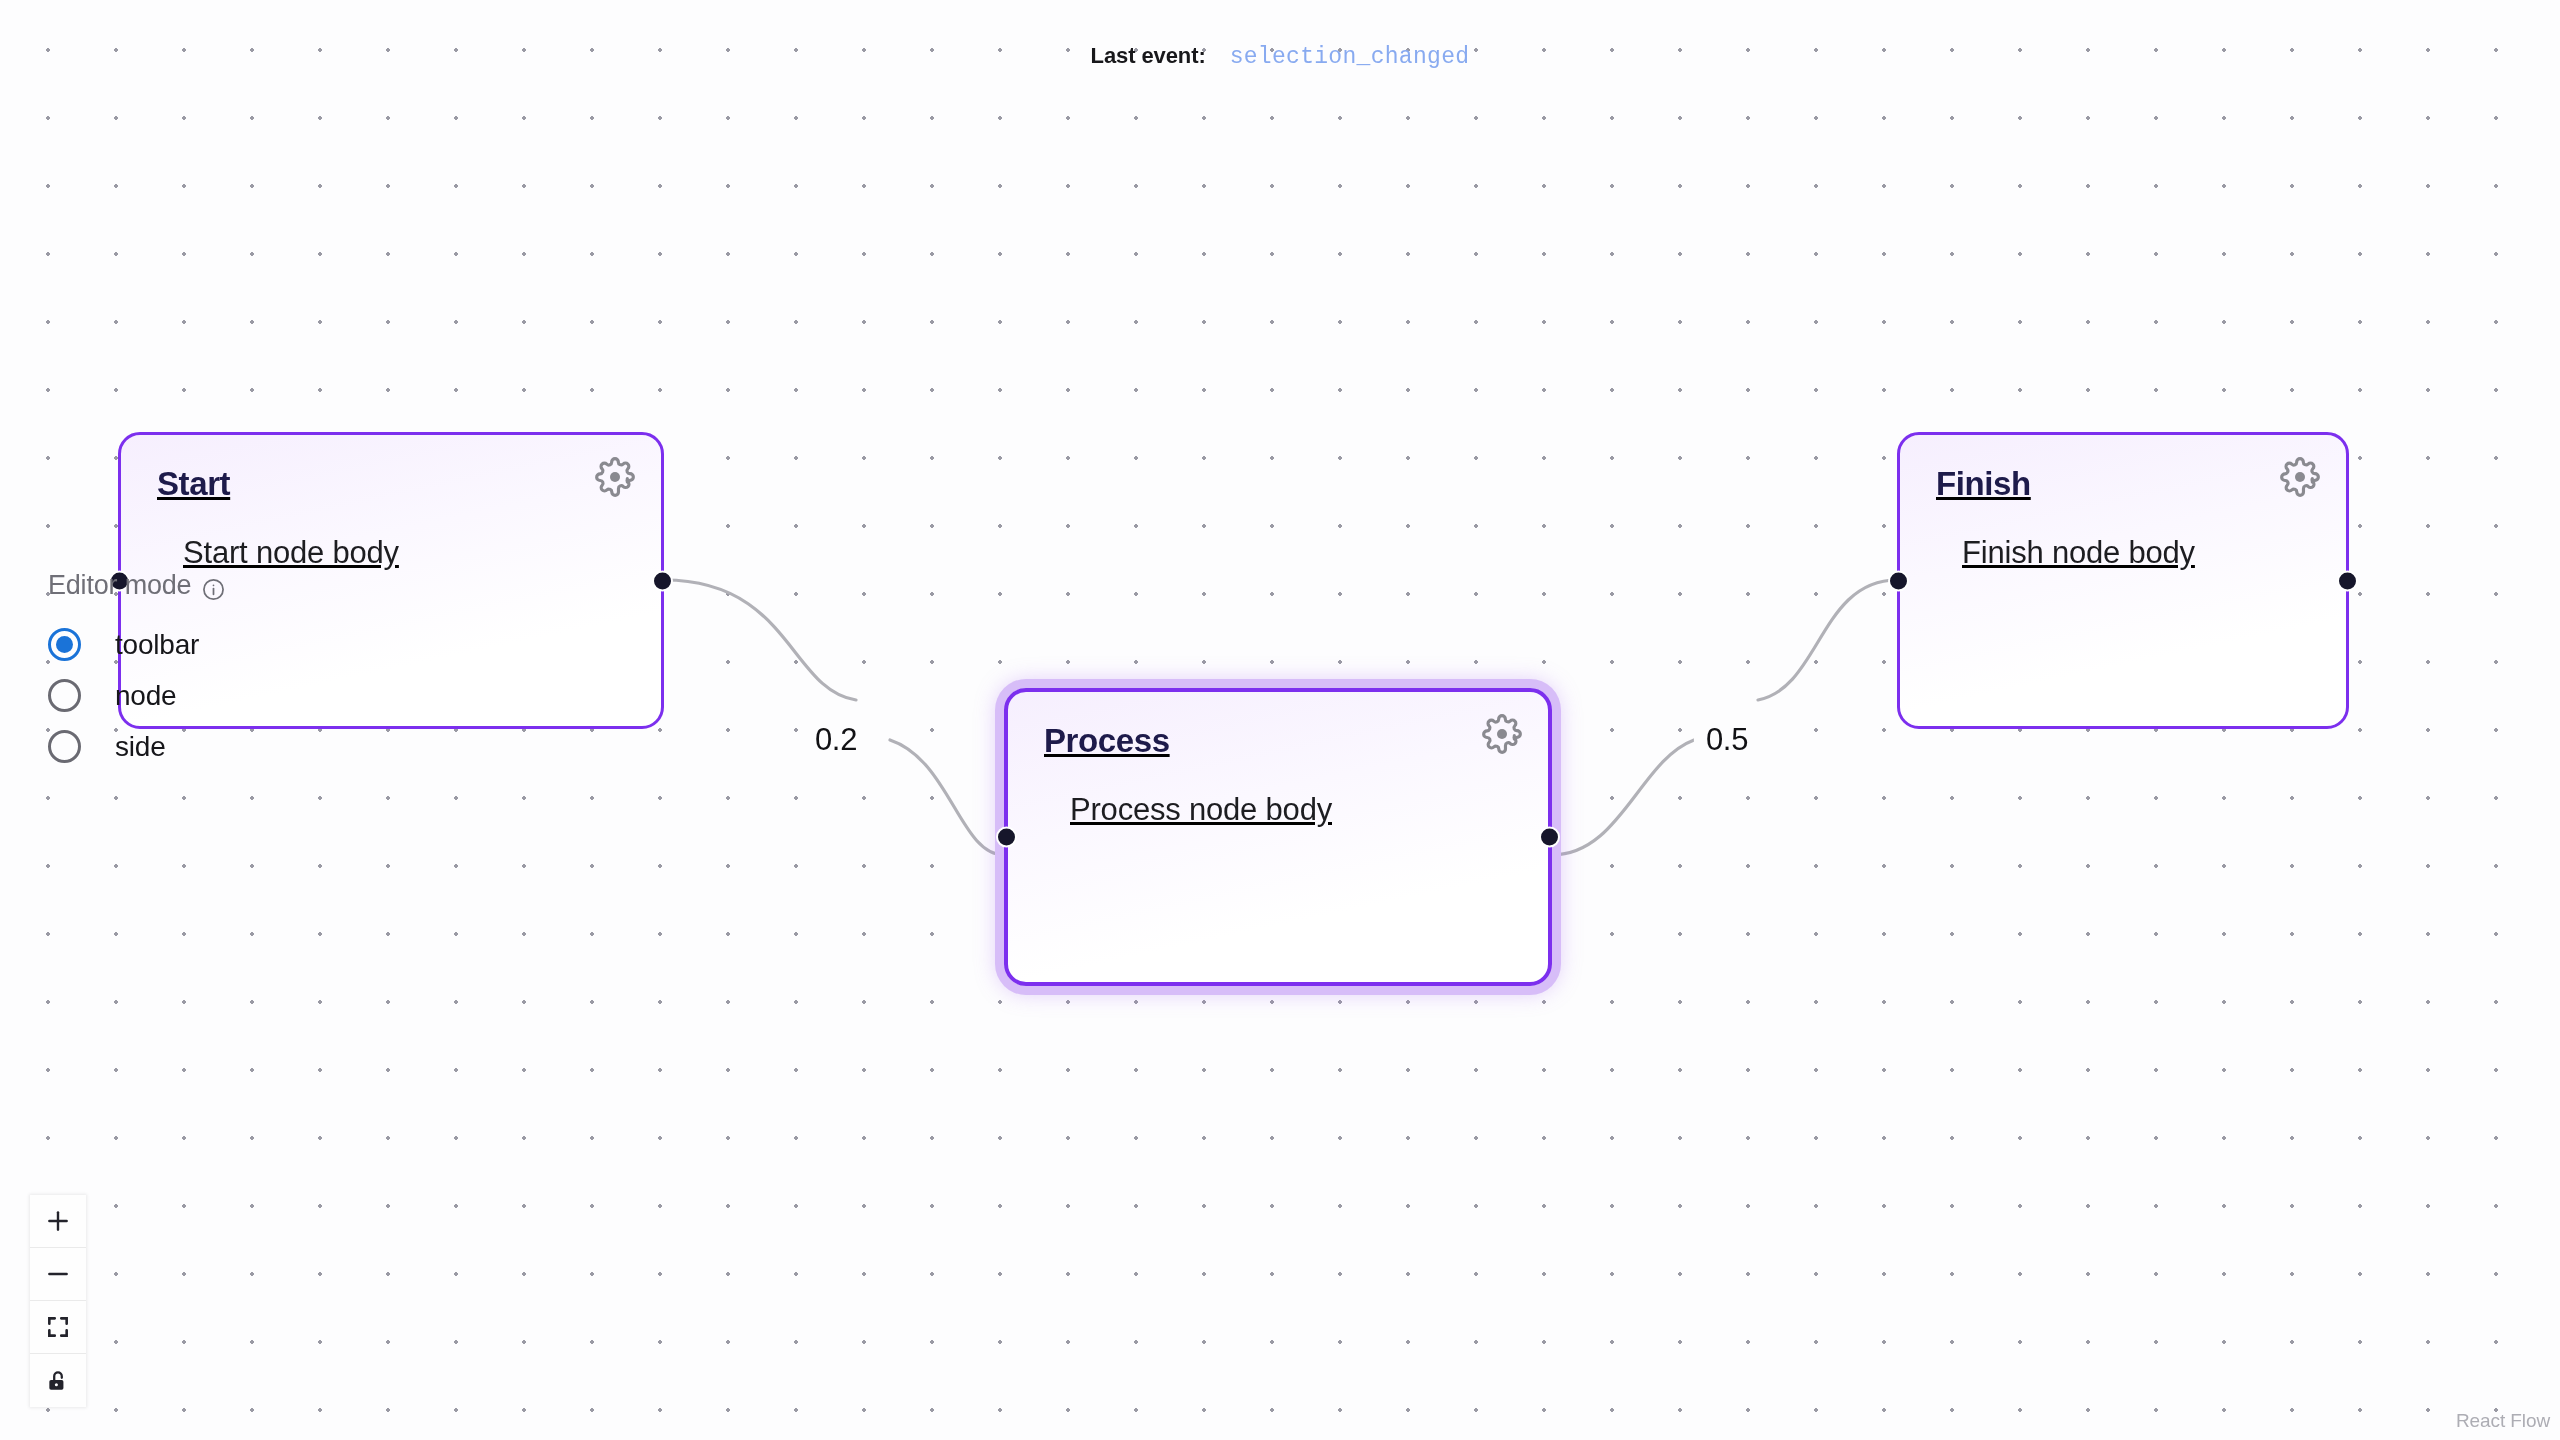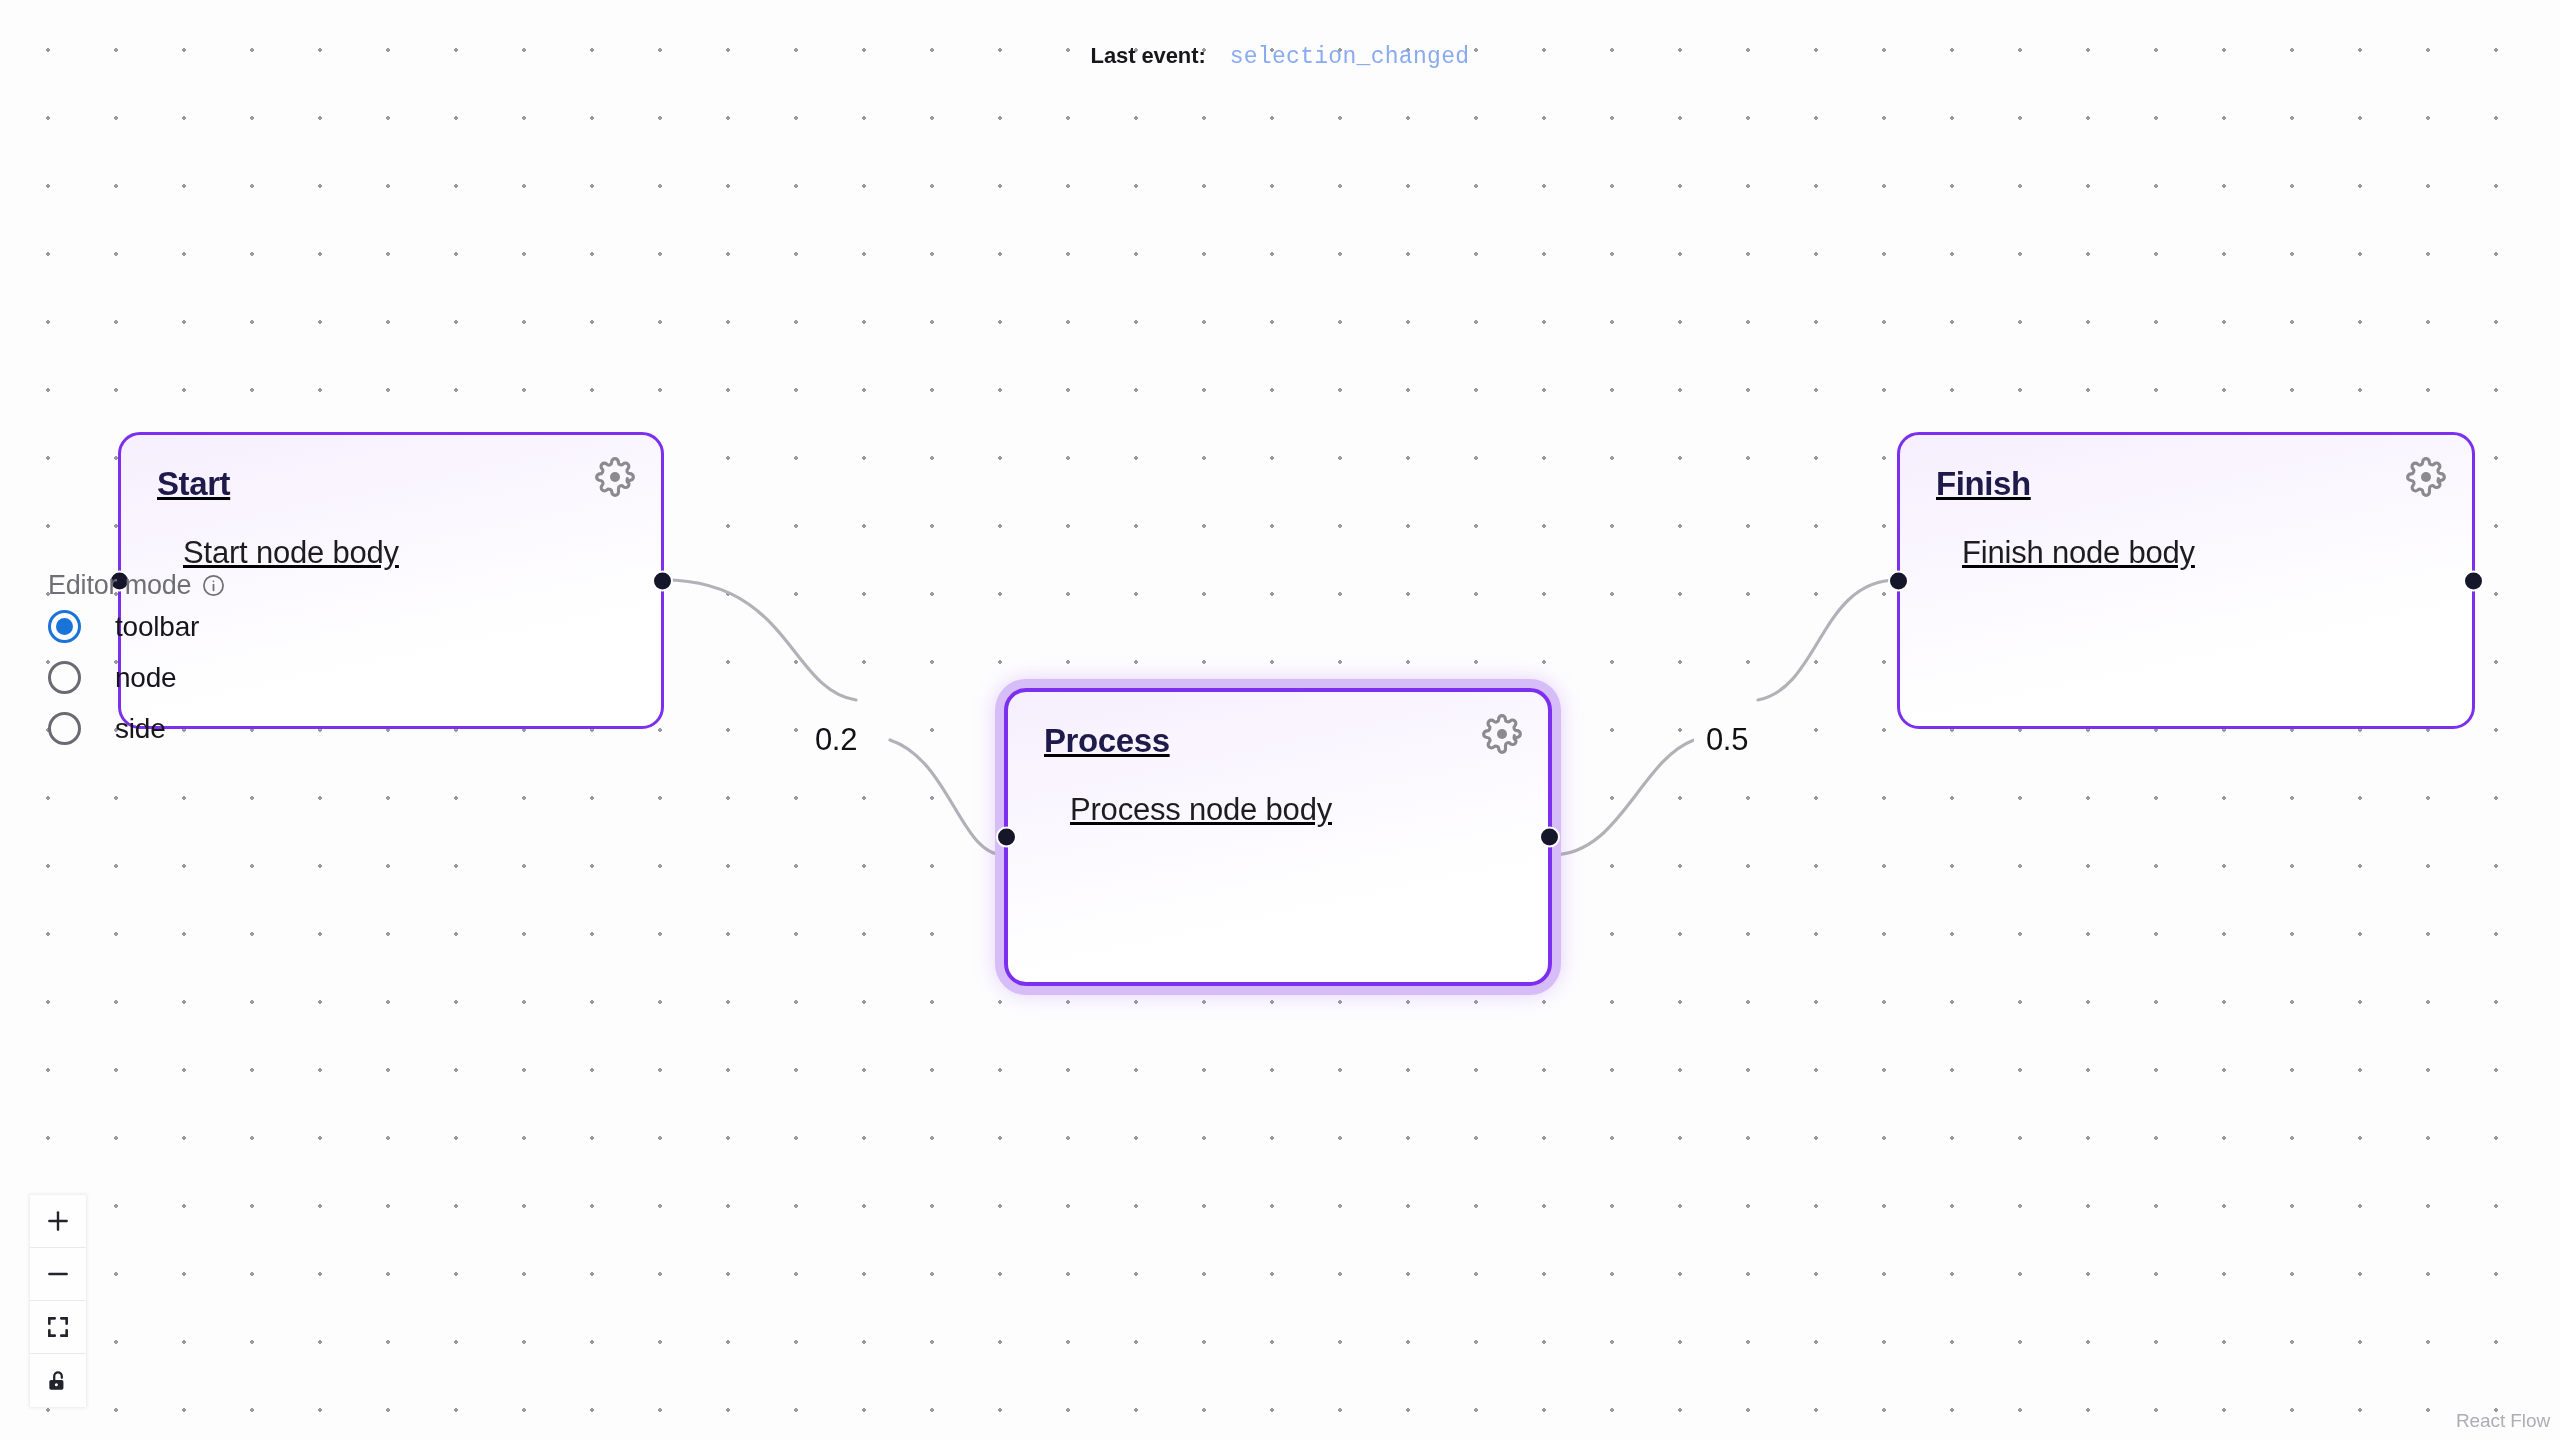--- a/index.html
+++ b/index.html
@@ -141,22 +141,23 @@
     position: absolute;
     left: 48px;
     top: 570px;
     z-index: 30;
     display: flex;
     flex-direction: column;
     gap: 0;
   }
   .em-header {
     display: flex;
-    align-items: center;
+    align-items: flex-end;
     gap: 11px;
+    margin-bottom: 18px;
   }
   .em-title {
     font-size: 27px;
     color: #6f6f77;
     letter-spacing: -0.2px;
   }
   .em-info svg { display: block; width: 23px; height: 23px; }
 
   .em-option {
     display: flex;
@@ -268,21 +269,21 @@
     <div class="node-gear">
       <svg viewBox="0 0 24 24" fill="none" stroke="#8a8a90" stroke-width="1.9" stroke-linecap="round" stroke-linejoin="round">
         <path d="M19.4 13a1.65 1.65 0 0 0 .33 1.82l.06.06a2 2 0 1 1-2.83 2.83l-.06-.06a1.65 1.65 0 0 0-1.82-.33 1.65 1.65 0 0 0-1 1.51V21a2 2 0 0 1-4 0v-.09A1.65 1.65 0 0 0 9 19.4a1.65 1.65 0 0 0-1.82.33l-.06.06a2 2 0 1 1-2.83-2.83l.06-.06a1.65 1.65 0 0 0 .33-1.82 1.65 1.65 0 0 0-1.51-1H3a2 2 0 0 1 0-4h.09A1.65 1.65 0 0 0 4.6 9a1.65 1.65 0 0 0-.33-1.82l-.06-.06a2 2 0 1 1 2.83-2.83l.06.06a1.65 1.65 0 0 0 1.82.33H9a1.65 1.65 0 0 0 1-1.51V3a2 2 0 0 1 4 0v.09a1.65 1.65 0 0 0 1 1.51 1.65 1.65 0 0 0 1.82-.33l.06-.06a2 2 0 1 1 2.83 2.83l-.06.06a1.65 1.65 0 0 0-.33 1.82V9a1.65 1.65 0 0 0 1.51 1H21a2 2 0 0 1 0 4h-.09a1.65 1.65 0 0 0-1.51 1z"></path>
         <circle cx="12" cy="12" r="3" fill="#8a8a90" stroke="none"></circle>
       </svg>
     </div>
     <div class="handle left"></div>
     <div class="handle right"></div>
   </div>
 
-  <div class="rf-node" id="node-finish" style="left:1897px; top:432px; width:578px; height:297px;">
+  <div class="rf-node" id="node-finish" style="left:1897px; top:432px; width:452px; height:297px;">
     <div class="node-title">Finish</div>
     <div class="node-body">Finish node body</div>
     <div class="node-gear">
       <svg viewBox="0 0 24 24" fill="none" stroke="#8a8a90" stroke-width="1.9" stroke-linecap="round" stroke-linejoin="round">
         <path d="M19.4 13a1.65 1.65 0 0 0 .33 1.82l.06.06a2 2 0 1 1-2.83 2.83l-.06-.06a1.65 1.65 0 0 0-1.82-.33 1.65 1.65 0 0 0-1 1.51V21a2 2 0 0 1-4 0v-.09A1.65 1.65 0 0 0 9 19.4a1.65 1.65 0 0 0-1.82.33l-.06.06a2 2 0 1 1-2.83-2.83l.06-.06a1.65 1.65 0 0 0 .33-1.82 1.65 1.65 0 0 0-1.51-1H3a2 2 0 0 1 0-4h.09A1.65 1.65 0 0 0 4.6 9a1.65 1.65 0 0 0-.33-1.82l-.06-.06a2 2 0 1 1 2.83-2.83l.06.06a1.65 1.65 0 0 0 1.82.33H9a1.65 1.65 0 0 0 1-1.51V3a2 2 0 0 1 4 0v.09a1.65 1.65 0 0 0 1 1.51 1.65 1.65 0 0 0 1.82-.33l.06-.06a2 2 0 1 1 2.83 2.83l-.06.06a1.65 1.65 0 0 0-.33 1.82V9a1.65 1.65 0 0 0 1.51 1H21a2 2 0 0 1 0 4h-.09a1.65 1.65 0 0 0-1.51 1z"></path>
         <circle cx="12" cy="12" r="3" fill="#8a8a90" stroke="none"></circle>
       </svg>
     </div>
     <div class="handle left"></div>
     <div class="handle right"></div>

